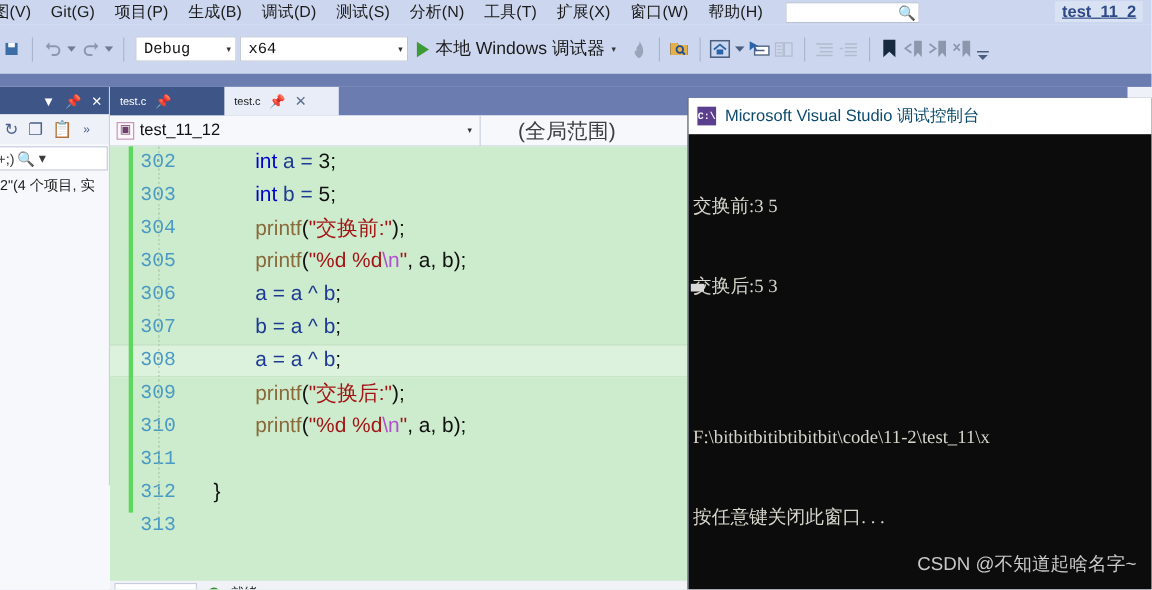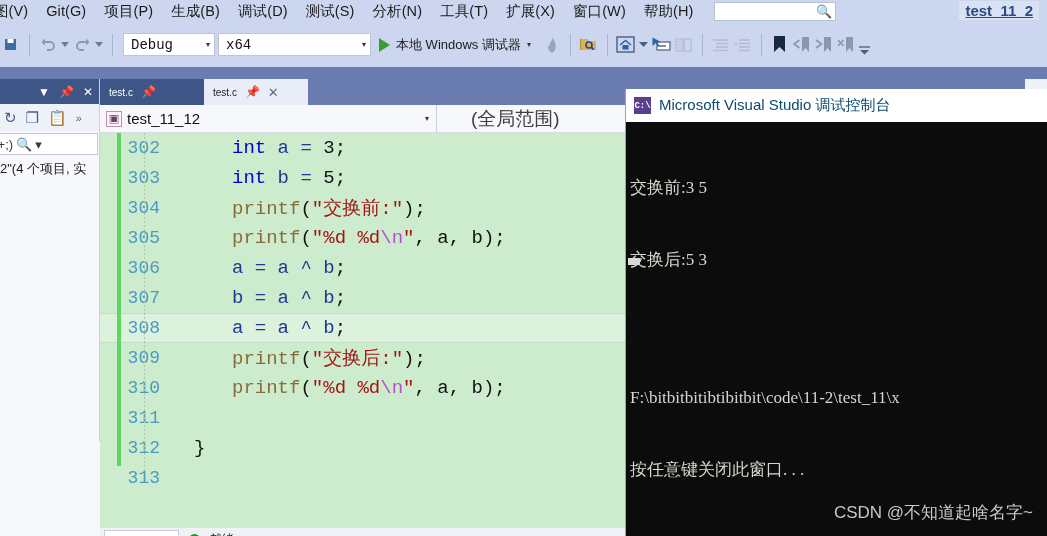--- a/index.html
+++ b/index.html
@@ -52,21 +52,21 @@
   .combo .arr { margin-left: auto; padding-left: 10px; font-size: 8px; color: #333; }
   .combo.debug { width: 92px; }
   .combo.plat  { width: 153px; }
   .run {
     display: flex; align-items: center; margin-left: 8px; gap: 6px;
   }
   .run .tri {
     width: 0; height: 0; border-left: 11px solid #3d9b35;
     border-top: 7px solid transparent; border-bottom: 7px solid transparent;
   }
-  .run .lbl { font-size: 13px; color: #1b1b1b; white-space: nowrap; }
+  .run .lbl { font-size: 16px; color: #1b1b1b; white-space: nowrap; }
   .run .arr { font-size: 8px; color: #333; }
 
   
   .band {
     position: absolute; left: 0; top: 67px; width: 1047px; height: 12px;
     background: #6b7cb0;
   }
 
   
   .leftpanel {
@@ -146,21 +146,21 @@
 
   .line {
     position: relative; height: 30px; display: flex; align-items: center;
   }
   .ln {
     width: 68px; text-align: right; padding-right: 8px;
     font-family: "Liberation Mono", "DejaVu Sans Mono", monospace;
     font-size: 18px; color: #4a9ac4;
   }
   .code {
-    font-family: Liberation Mono, monospace;
+    font-family: Liberation Sans, sans-serif;
     font-size: 19px; white-space: pre; padding-left: 26px;
   }
   .line.cur { background: #ddf2dd; box-shadow: inset 0 1px 0 #c2dfc2, inset 0 -1px 0 #c2dfc2; }
   .kw   { color: #0000d0; }
   .kw2  { color: #8b00c8; }
   .id   { color: #1f3a93; }
   .op   { color: #111111; }
   .num  { color: #111111; }
   .fn   { color: #8a6a3a; }
   .str  { color: #a31515; }

